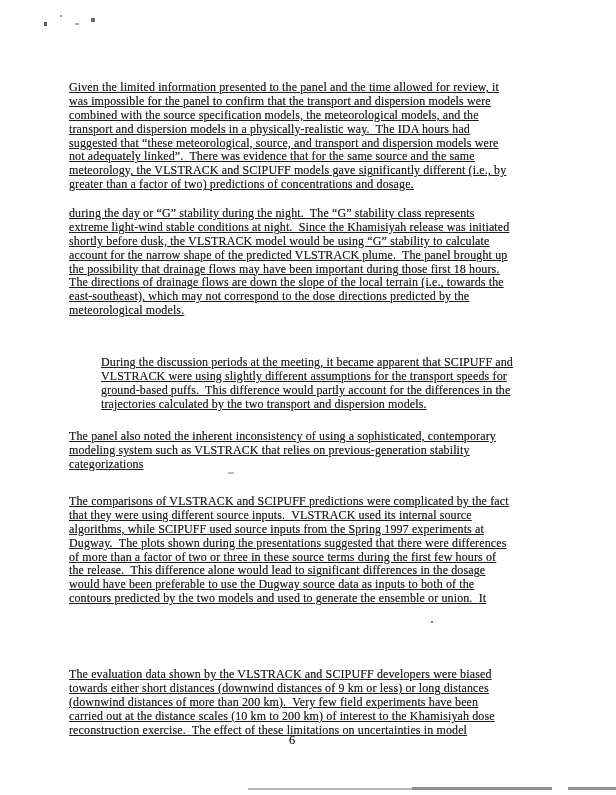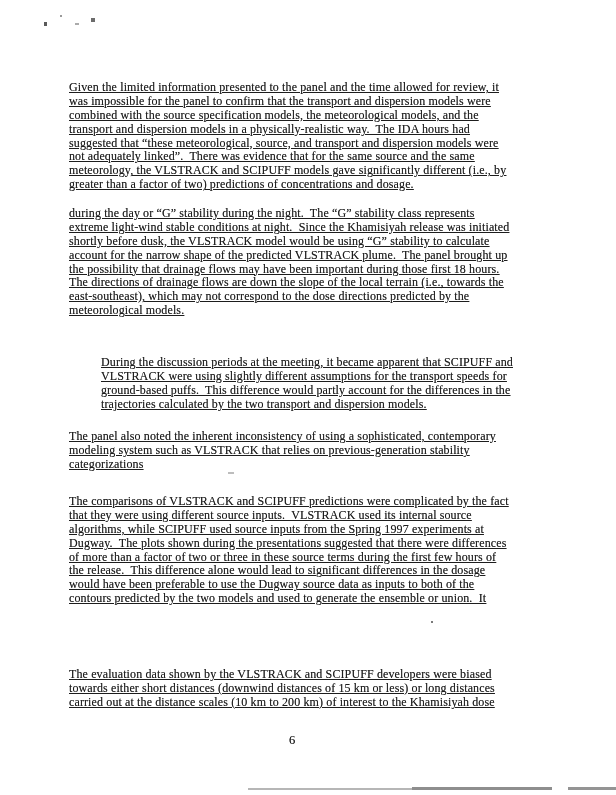--- a/index.html
+++ b/index.html
@@ -101,18 +101,20 @@
       <div class="line">that they were using different source inputs.  VLSTRACK used its internal source</div>
       <div class="line">algorithms, while SCIPUFF used source inputs from the Spring 1997 experiments at</div>
       <div class="line">Dugway.  The plots shown during the presentations suggested that there were differences</div>
       <div class="line">of more than a factor of two or three in these source terms during the first few hours of</div>
       <div class="line">the release.  This difference alone would lead to significant differences in the dosage</div>
       <div class="line">would have been preferable to use the Dugway source data as inputs to both of the</div>
       <div class="line">contours predicted by the two models and used to generate the ensemble or union.  It</div>
     </div>
     <div class="paragraph p5">
       <div class="line">The evaluation data shown by the VLSTRACK and SCIPUFF developers were biased</div>
-      <div class="line">towards either short distances (downwind distances of 15 km or less) or long distances</div>
+      <div class="line">towards either short distances (downwind distances of 9 km or less) or long distances</div>
+      <div class="line">(downwind distances of more than 200 km).  Very few field experiments have been</div>
       <div class="line">carried out at the distance scales (10 km to 200 km) of interest to the Khamisiyah dose</div>
+      <div class="line">reconstruction exercise.  The effect of these limitations on uncertainties in model</div>
     </div>
   </main>
 
 <div class="page-number">6</div>
 
 </body></html>

